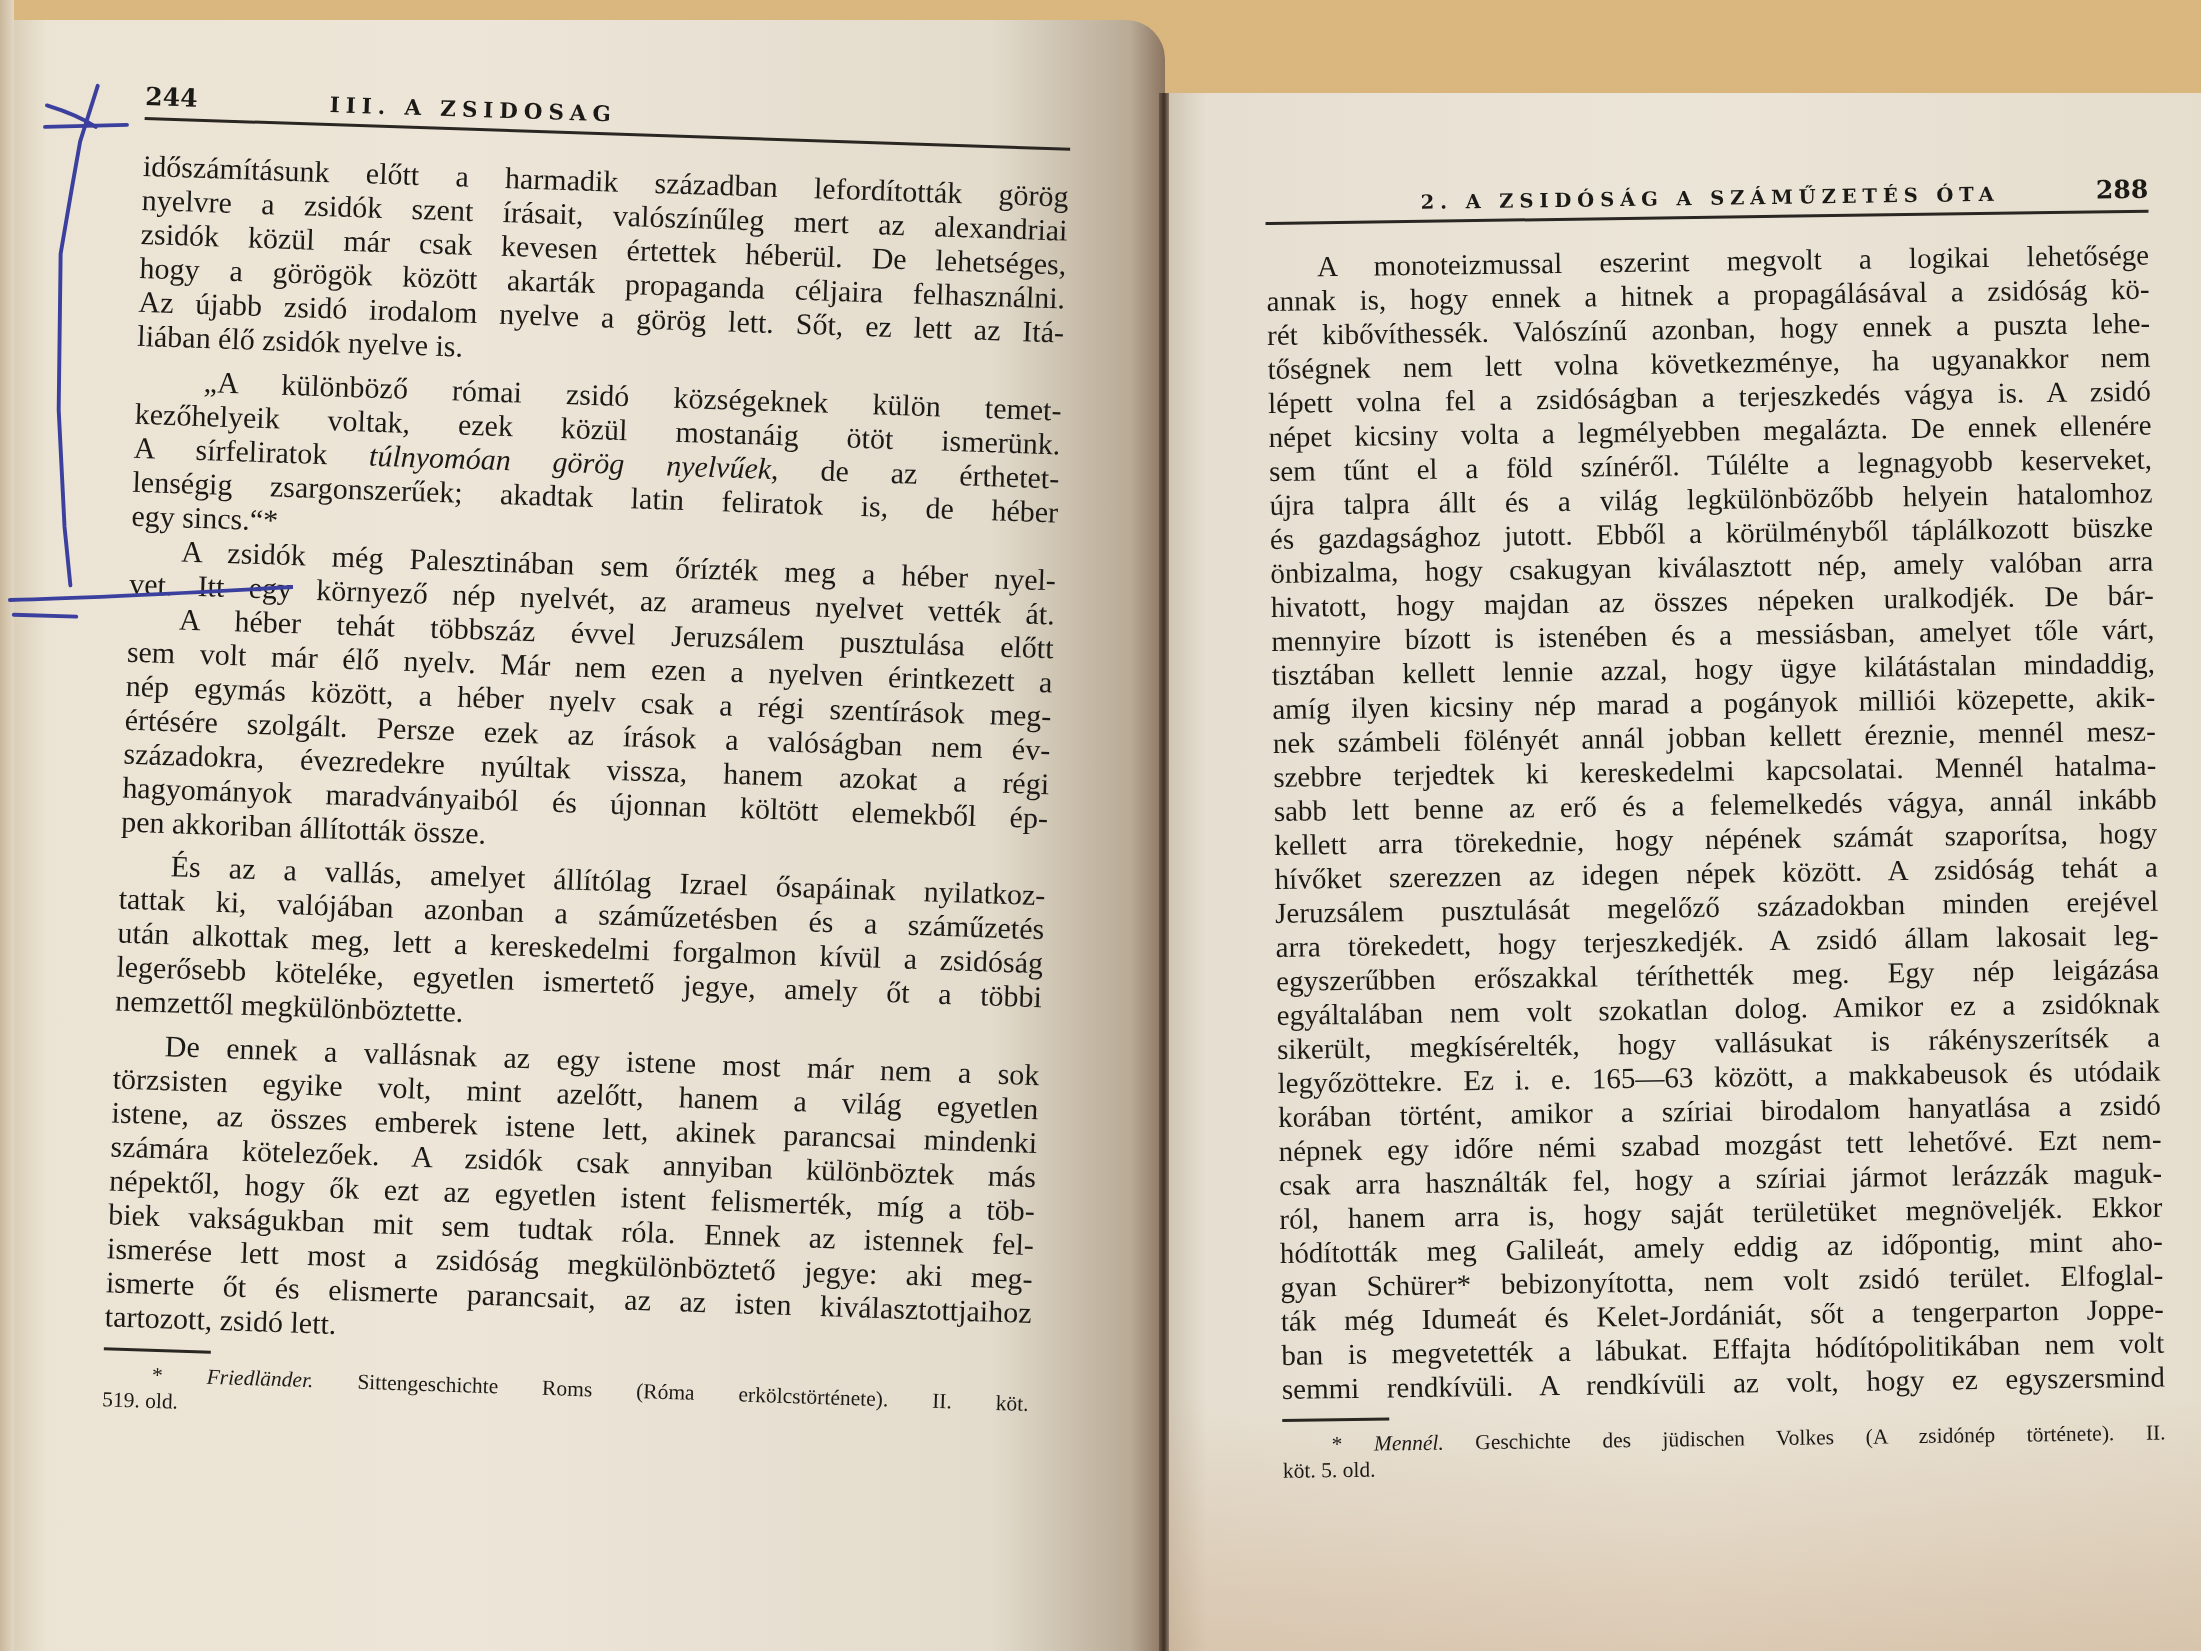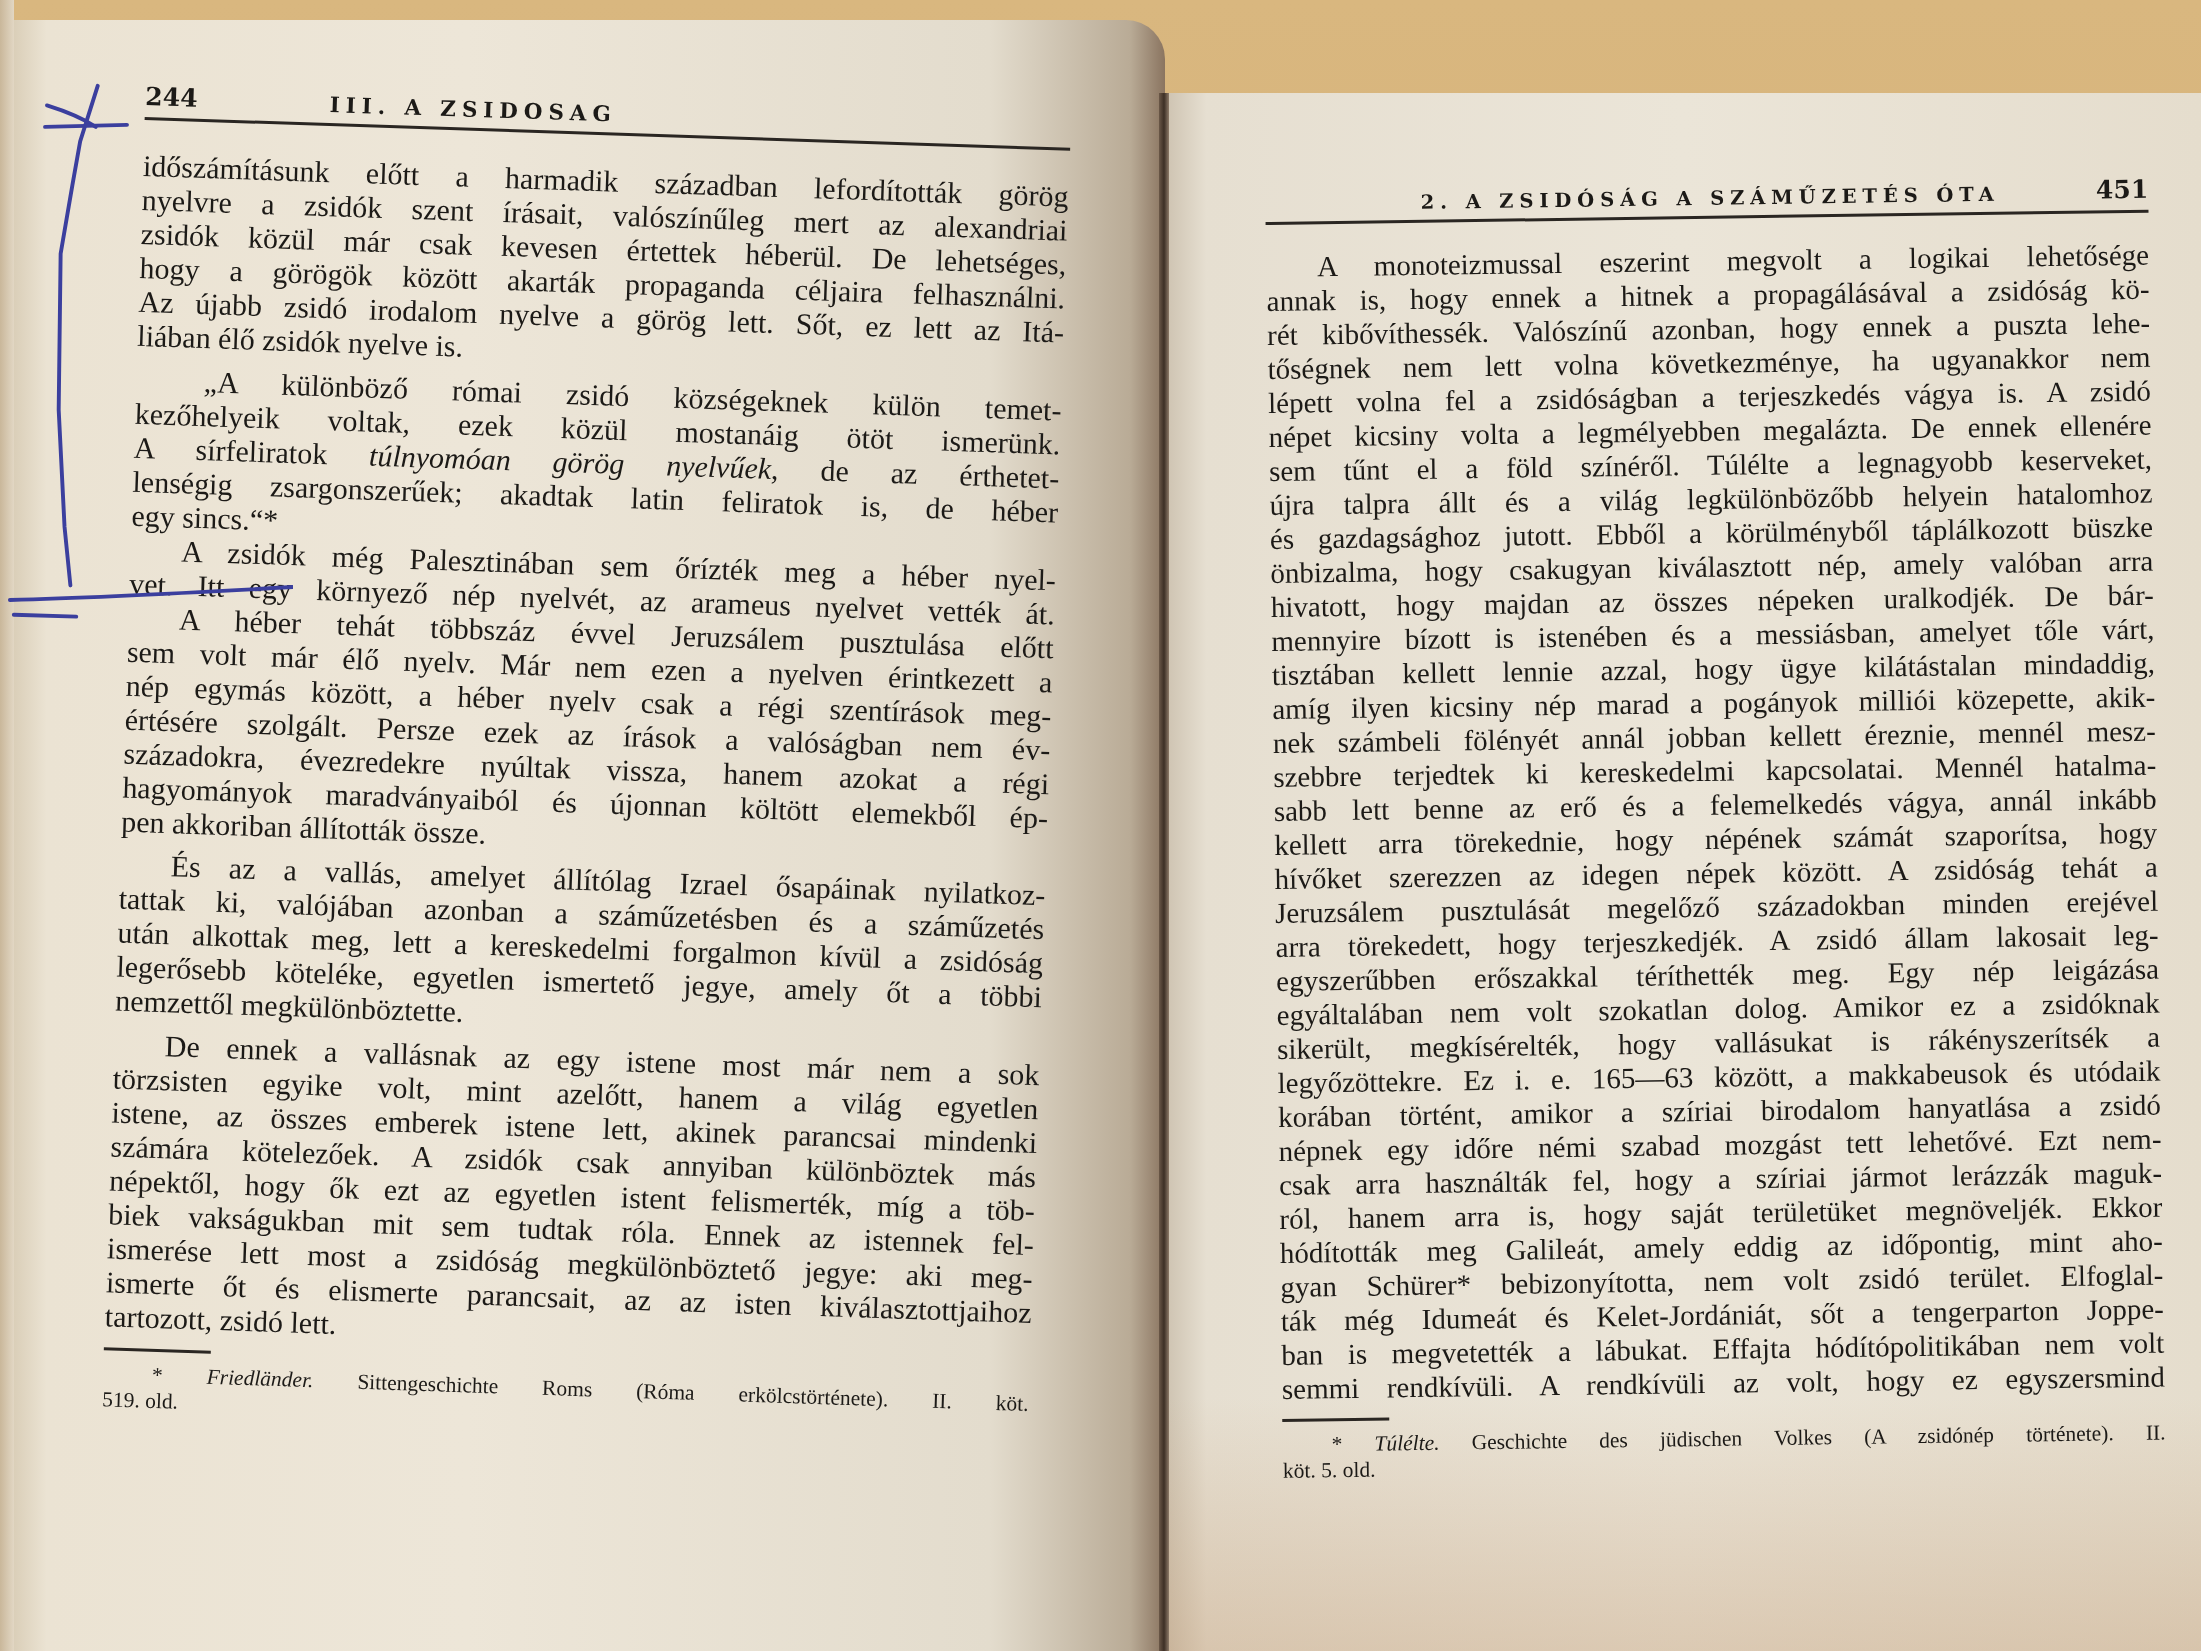--- a/index.html
+++ b/index.html
@@ -119,21 +119,21 @@
         <span>Sittengeschichte Roms (Róma erkölcstörténete). II. köt.</span>
       </span>
       <span class="line last">519. old.</span>
     </div>
   </div>
 
   <div class="right-content">
     <div class="running-head">
       <span style="width:59px"></span>
       <span style="font-size:19.5px;">2. A ZSIDÓSÁG A SZÁMŰZETÉS ÓTA</span>
-      <span class="page-num">451</span>
+      <span class="page-num">288</span>
     </div>
     <div class="rule" style="margin-bottom:25px;"></div>
     <div class="text" id="right-text" style="font-size:29px;line-height:34px;">
         <span class="line ind">A monoteizmussal eszerint megvolt a logikai lehetősége</span>
         <span class="line ">annak is, hogy ennek a hitnek a propagálásával a zsidóság kö-</span>
         <span class="line ">rét kibővíthessék. Valószínű azonban, hogy ennek a puszta lehe-</span>
         <span class="line ">tőségnek nem lett volna következménye, ha ugyanakkor nem</span>
         <span class="line ">lépett volna fel a zsidóságban a terjeszkedés vágya is. A zsidó</span>
         <span class="line ">népet kicsiny volta a legmélyebben megalázta. De ennek ellenére</span>
         <span class="line ">sem tűnt el a föld színéről. Túlélte a legnagyobb keserveket,</span>
@@ -162,21 +162,21 @@
         <span class="line ">hódították meg Galileát, amely eddig az időpontig, mint aho-</span>
         <span class="line ">gyan Schürer* bebizonyította, nem volt zsidó terület. Elfoglal-</span>
         <span class="line ">ták még Idumeát és Kelet-Jordániát, sőt a tengerparton Joppe-</span>
         <span class="line ">ban is megvetették a lábukat. Effajta hódítópolitikában nem volt</span>
         <span class="line ">semmi rendkívüli. A rendkívüli az volt, hogy ez egyszersmind</span>
       </div>
     <div class="fn-rule"></div>
     <div class="footnote">
       <span class="line ind">
         <span>*</span>
-        <span class="ital">Túlélte.</span>
+        <span class="ital">Mennél.</span>
         <span>Geschichte des jüdischen Volkes (A zsidónép története). II.</span>
       </span>
       <span class="line last">köt. 5. old.</span>
     </div>
   </div>
 
   <svg class="pen" viewBox="0 0 300 700" width="293" height="683">
     <g fill="none" stroke="#3b3f9e" stroke-width="4" stroke-linecap="round">
       <path d="M100 88 L82 145 L74 190 L62 260 L60 420 L66 540 L72 600"></path>
       <path d="M48 108 Q80 118 98 130"></path>

